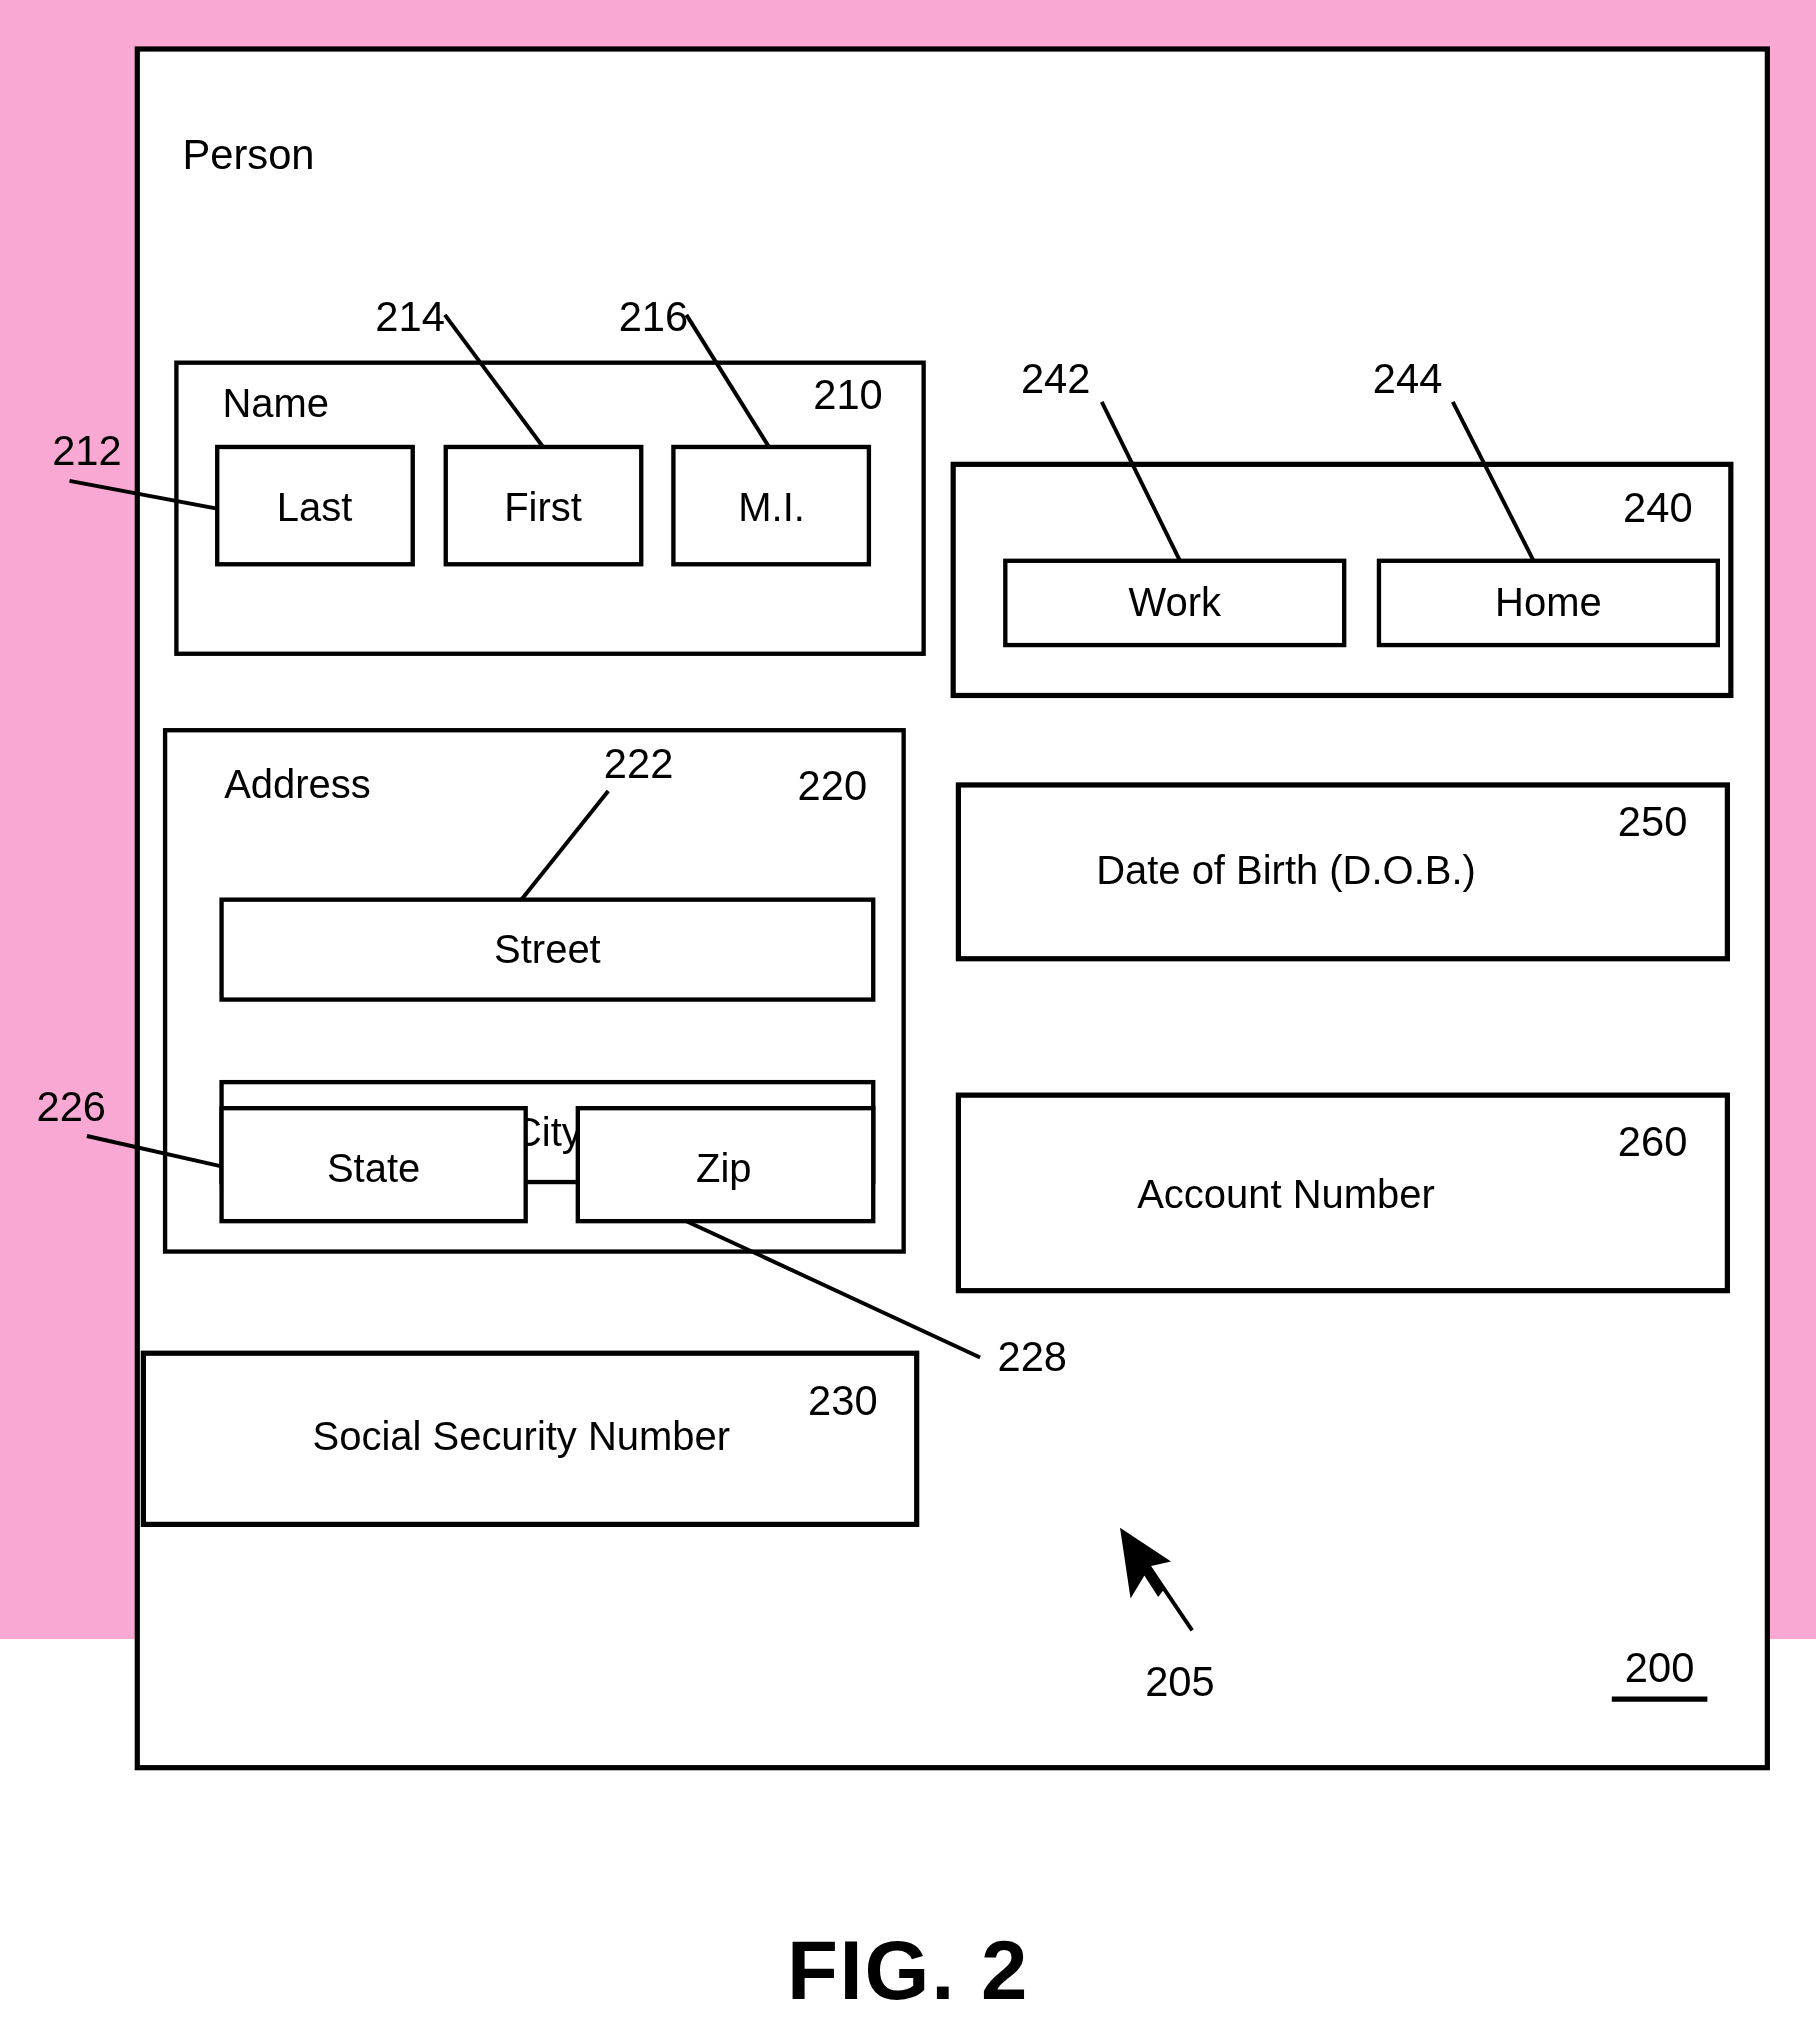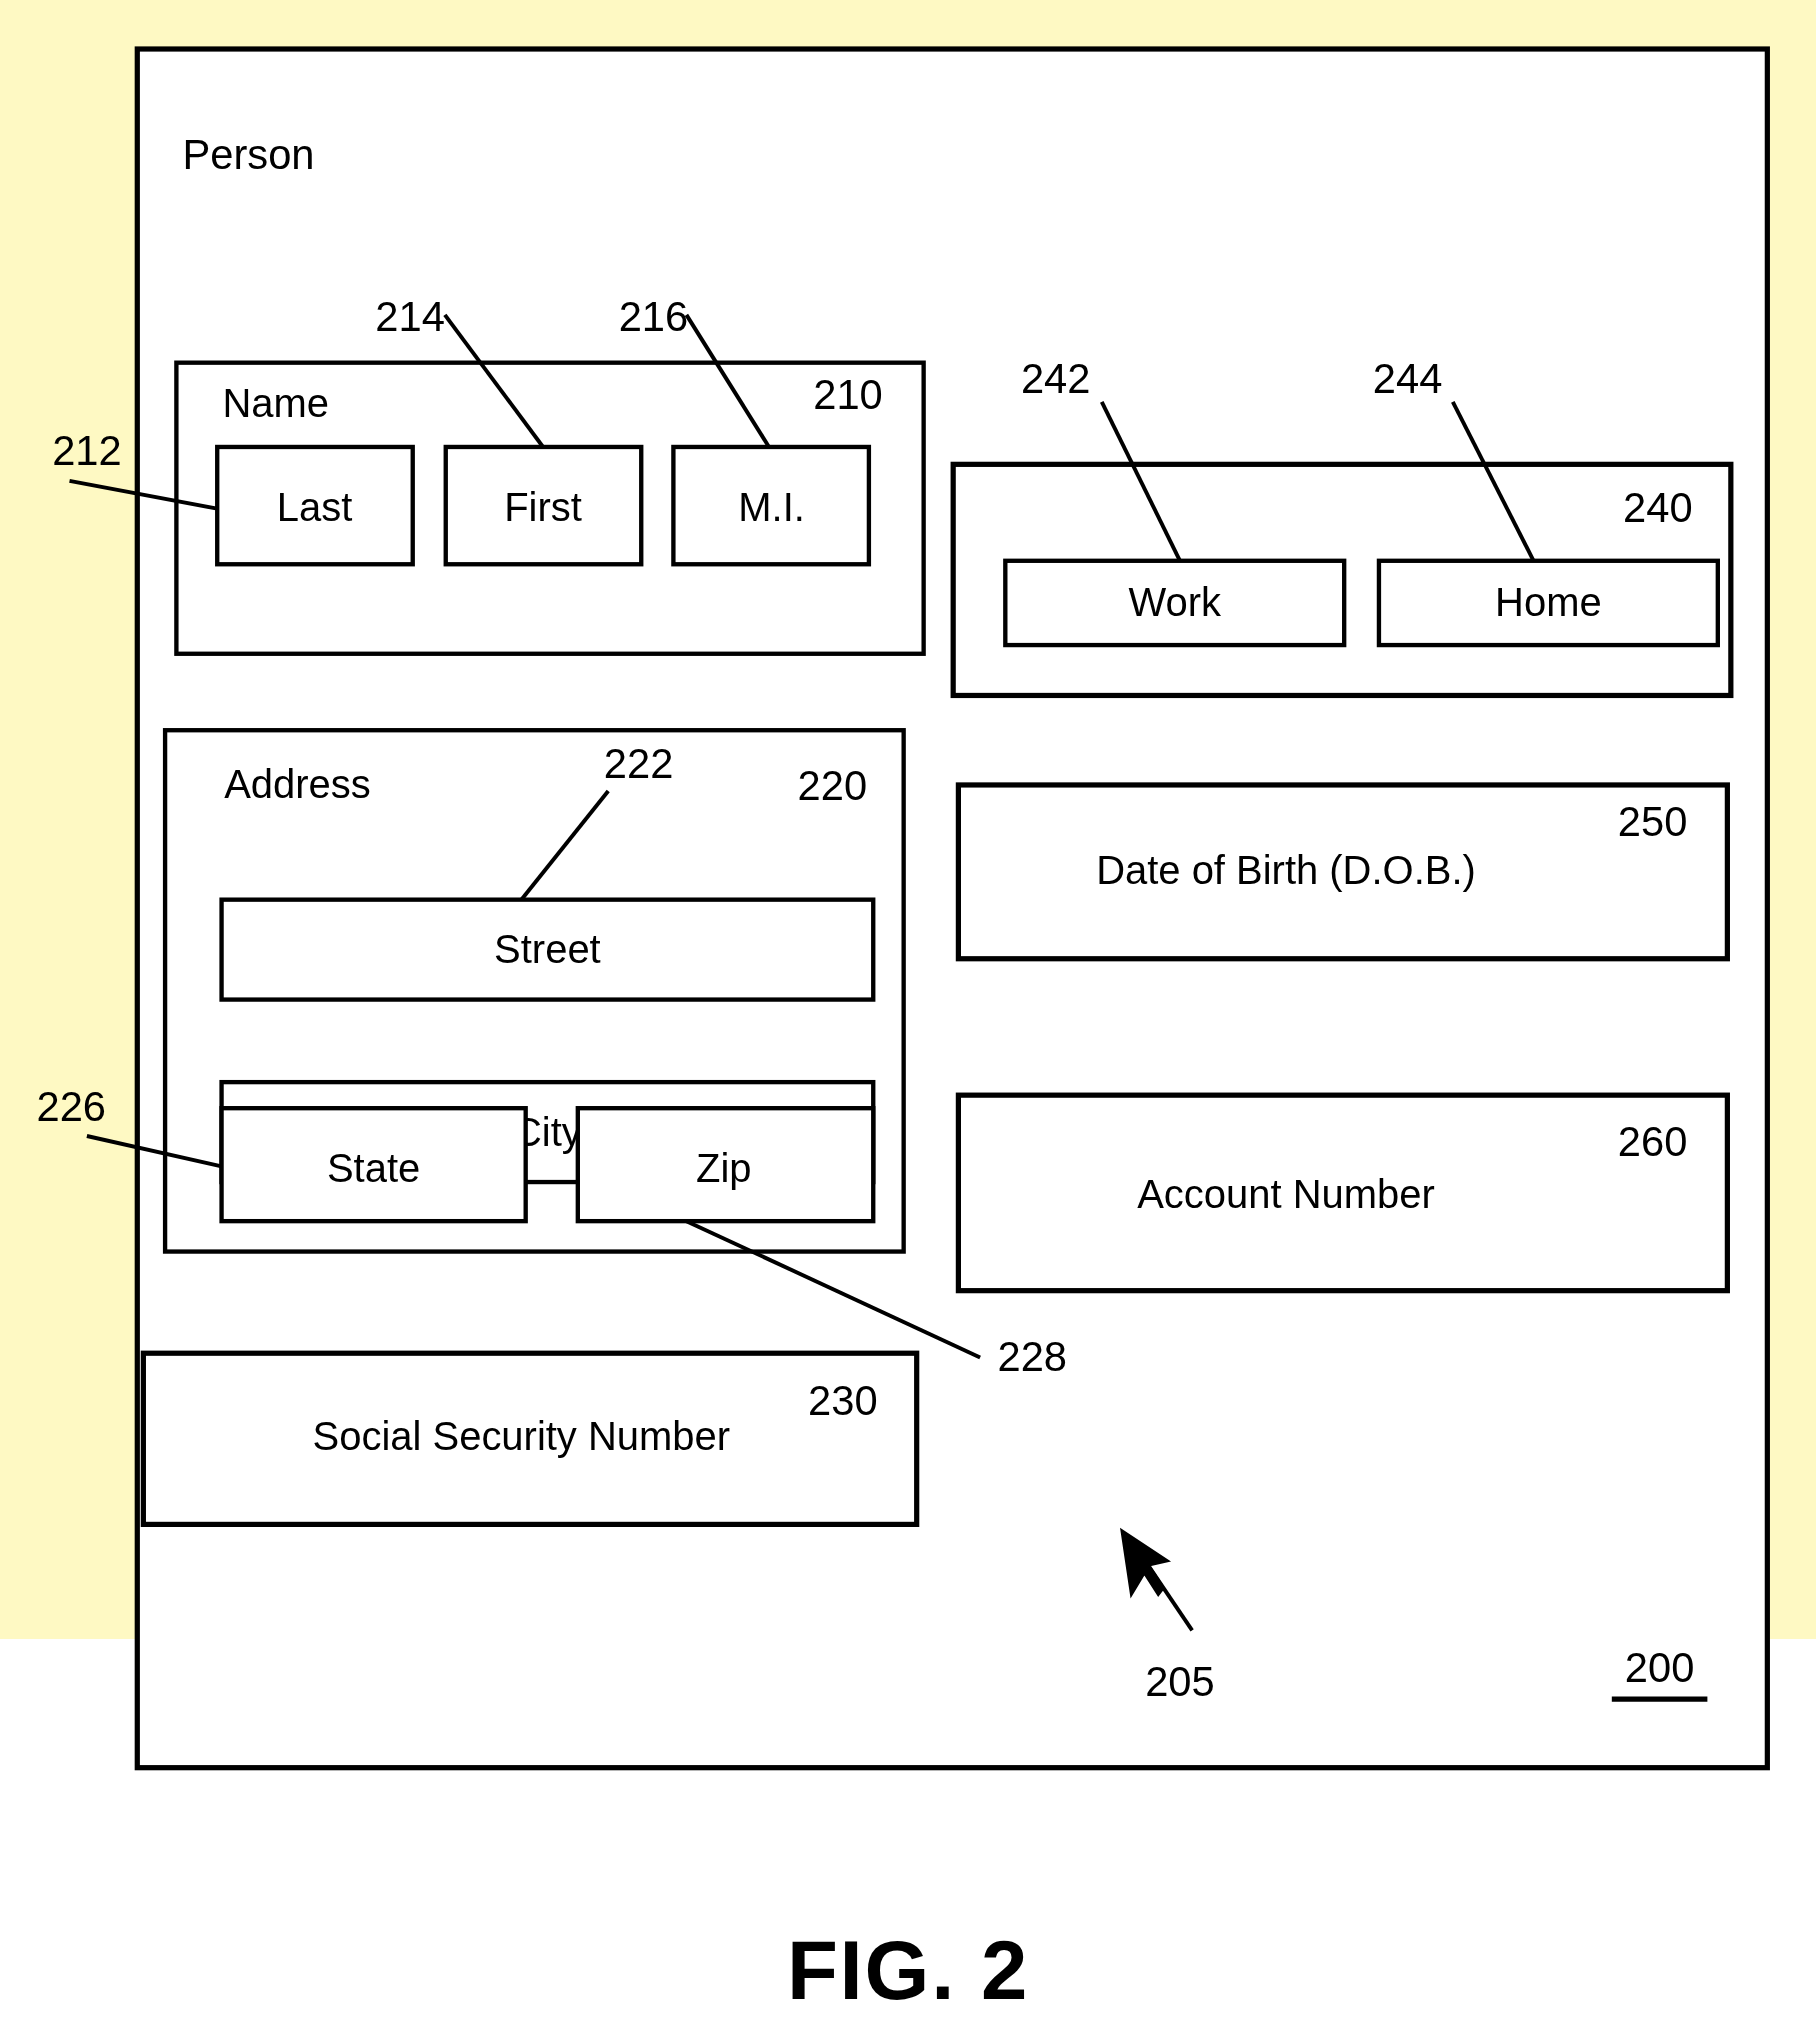--- a/index.html
+++ b/index.html
@@ -12,21 +12,21 @@
     width: 1816px;
     height: 2040px;
     font-family: "Liberation Sans", sans-serif;
     color: #000000;
     overflow: hidden;
   }
   #figure-root {
     position: relative;
     width: 1816px;
     height: 1639px;
-    background: #fef9c3;
+    background: #f9a8d4;
   }
   svg.figure-canvas {
     position: absolute;
     top: 0;
     left: 0;
     width: 1816px;
     height: 2040px;
     display: block;
   }
   .box-rect {

